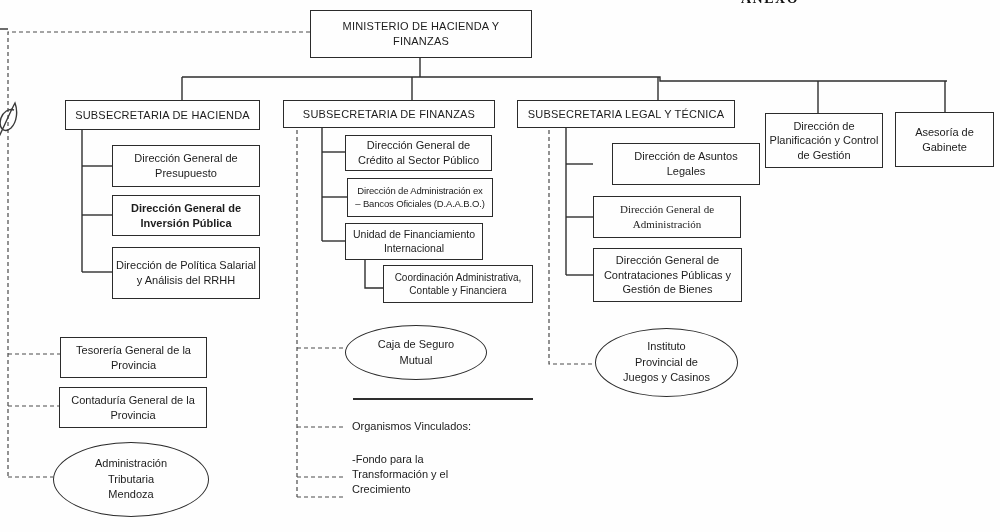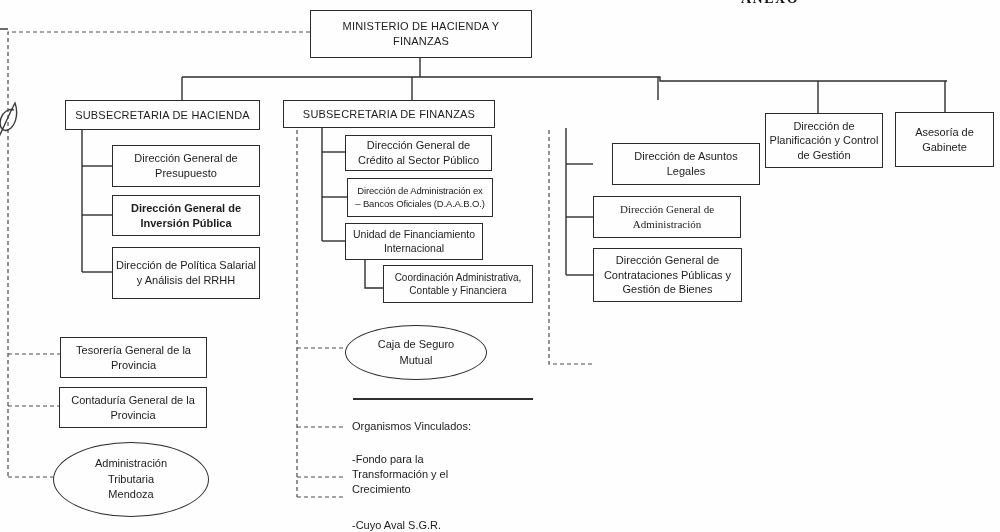--- a/index.html
+++ b/index.html
@@ -113,24 +113,27 @@
   <div class="box small" style="left:345px;top:223px;width:138px;height:37px;">Unidad de Financiamiento Internacional</div>
   <div class="box ellipse" style="left:345px;top:325px;width:142px;height:55px;">Caja de Seguro
 Mutual</div>
   <div class="box smaller" style="left:383px;top:265px;width:150px;height:38px;">Coordinación Administrativa, Contable y Financiera</div>
 
   <div class="organismos" style="left:352px;top:404px;width:185px;">
     <div>Organismos Vinculados:</div>
     <div class="org-item first">-Fondo para la
 Transformación y el
 Crecimiento</div>
-    <div class="org-item">-Cuyo Aval S.G.R.</div>
     
   </div>
 
+  <div class="box hdr" style="left:517px;top:100px;width:218px;height:28px;">SUBSECRETARIA LEGAL Y TÉCNICA</div>
   <div class="box" style="left:612px;top:143px;width:148px;height:42px;">Dirección de Asuntos Legales</div>
   <div class="box" style="left:593px;top:196px;width:148px;height:42px;font-family:Liberation Serif, serif;">Dirección General de Administración</div>
   <div class="box" style="left:593px;top:248px;width:149px;height:54px;">Dirección General de Contrataciones Públicas y Gestión de Bienes</div>
+  <div class="box ellipse" style="left:595px;top:328px;width:143px;height:69px;">Instituto
+Provincial de
+Juegos y Casinos</div>
 
   <div class="box" style="left:765px;top:113px;width:118px;height:55px;">Dirección de Planificación y Control de Gestión</div>
   <div class="box" style="left:895px;top:112px;width:99px;height:55px;">Asesoría de Gabinete</div>
 
 </div>
 
 </body></html>

